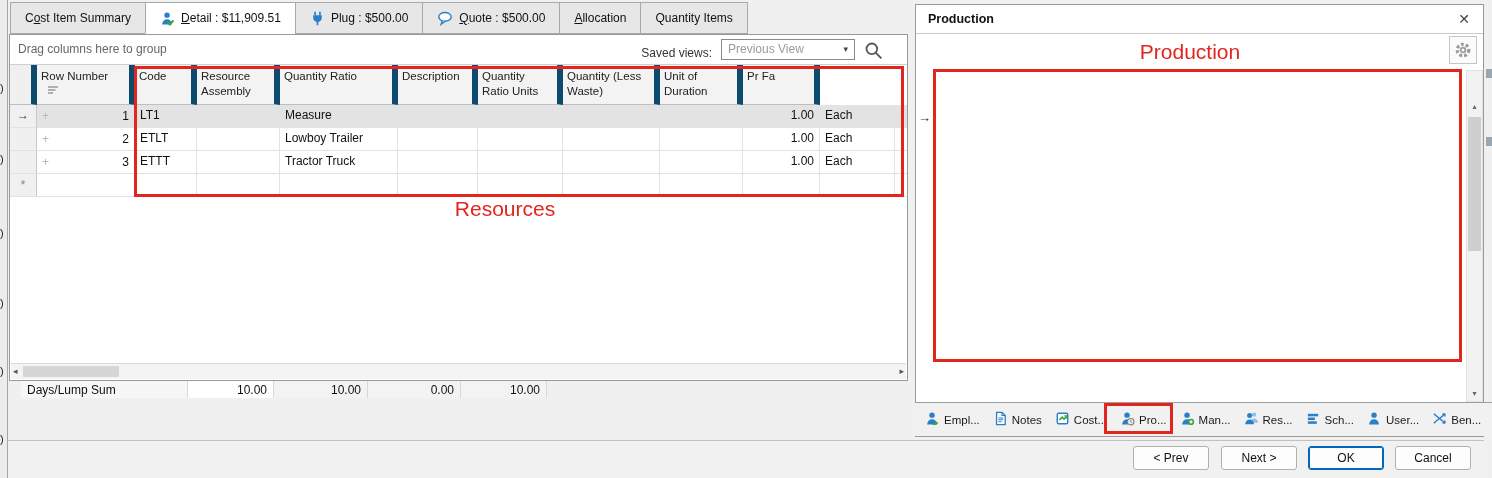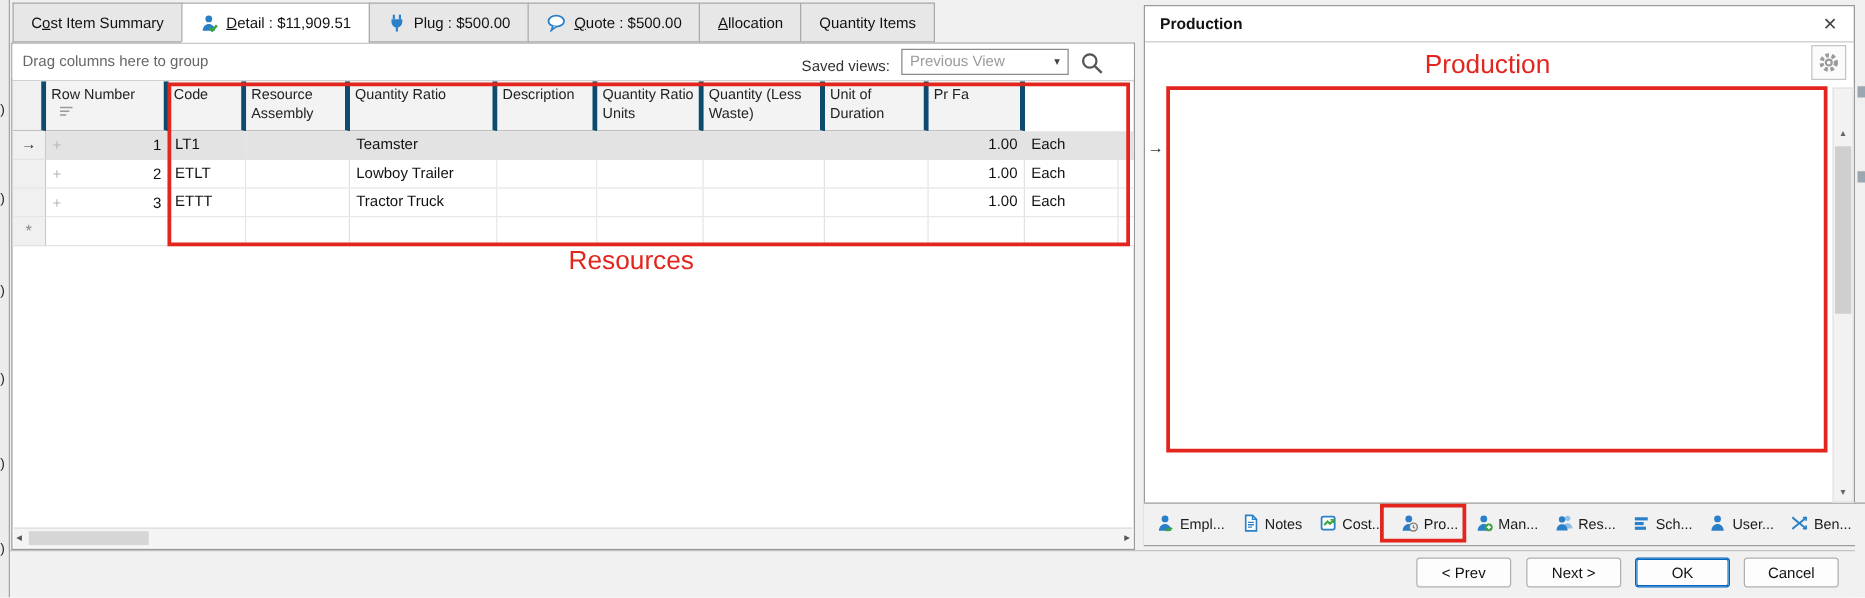--- a/index.html
+++ b/index.html
@@ -13,32 +13,32 @@
   #lsliver span{position:absolute;left:-6px;font-size:11px;color:#222}
 
   
   #tabbar{left:10px;top:2px;height:32px;display:flex;z-index:2}
   .tab{display:flex;align-items:center;gap:6px;padding:0 14px;background:#e7e7e7;border:1px solid #a9a9a9;border-right:none;white-space:nowrap;cursor:default}
   .tab:last-child{border-right:1px solid #a9a9a9}
   .tab.active{background:#fff;border-bottom:1px solid #fff}
   .ticon svg{display:block}
 
   
-  #left-panel{left:9px;top:34px;width:899px;height:406px;background:#fff;border:1px solid #9a9a9a;z-index:1}
+  #left-panel{left:9px;top:34px;width:899px;height:347px;background:#fff;border:1px solid #9a9a9a;z-index:1}
   #group-band{position:absolute;left:0;top:0;right:0;height:28px;display:flex;align-items:center;background:#fff}
   #group-hint{margin-left:8px;color:#666}
   #saved-views{margin-left:auto;display:flex;align-items:flex-end;gap:9px;margin-right:24px}
   #saved-views-label{color:#333}
   #saved-views-combo{width:134px;height:21px;border:1px solid #8a8a8a;background:#fff;display:flex;align-items:center;padding:0 6px;color:#9b9b9b}
   .dd-arrow{margin-left:auto;color:#444;font-size:9px}
   #search-btn svg{display:block}
 
   #lgrid{position:absolute;left:0;top:29px;right:0;bottom:18px;overflow:hidden;border-top:1px solid #d0d0d0}
   .lrow{display:grid}
-  .lh{background:#f3f3f3;border-right:4px solid #0c4a6e;border-bottom:1px solid #bfbfbf;padding:4px 4px;font-size:11.5px;color:#222;line-height:1.3;height:40px;overflow:hidden}
+  .lh{background:#f3f3f3;border-right:6px solid #0c4a6e;border-bottom:1px solid #bfbfbf;padding:4px 4px;font-size:11.5px;color:#222;line-height:1.3;height:40px;overflow:hidden}
   .lh.ind{background:#f0f0f0}
   .lc{height:23px;border-right:1px solid var(--grid-line);border-bottom:1px solid var(--grid-line);padding:3px 5px;white-space:nowrap;overflow:hidden;background:#fff}
   .lc.ind{background:#f0f0f0;border-right:1px solid #c8c8c8;text-align:center;color:#333}
   .lrow.sel .lc{background:#e3e3e3}
   .lrow.sel .lc.ind{background:#f0f0f0}
   .lc.num{text-align:right}
   .cell-rownum{display:flex;align-items:center}
   .plus{color:#b8b8b8;font-size:12px}
   .cell-rownum b{margin-left:auto;font-weight:normal}
   .newrow-glyph{color:#8a8a8a;font-size:13px}
@@ -184,21 +184,21 @@
         <div class="lh">Pr Fa</div>
       </div>
       <div class="lrow sel" style="grid-template-columns: 27px 98px 62px 83px 118px 80px 85px 97px 83px 77px 75px 30px;">
         <div class="lc ind">→</div>
         <div class="lc num cell-rownum">
           <span class="plus">+</span>
           <b>1</b>
         </div>
         <div class="lc">LT1</div>
         <div class="lc"></div>
-        <div class="lc">Teamster</div>
+        <div class="lc">Measure</div>
         <div class="lc"></div>
         <div class="lc"></div>
         <div class="lc"></div>
         <div class="lc"></div>
         <div class="lc num">1.00</div>
         <div class="lc">Each</div>
         <div class="lc"></div>
       </div>
       <div class="lrow" style="grid-template-columns: 27px 98px 62px 83px 118px 80px 85px 97px 83px 77px 75px 30px;">
         <div class="lc ind"></div>

